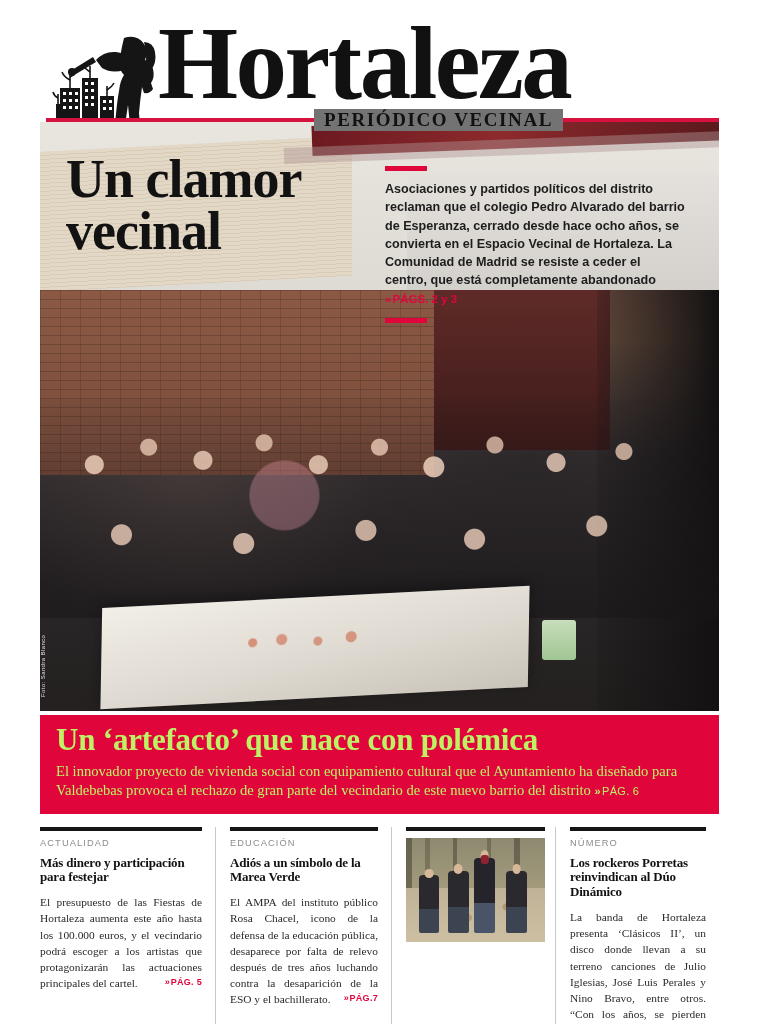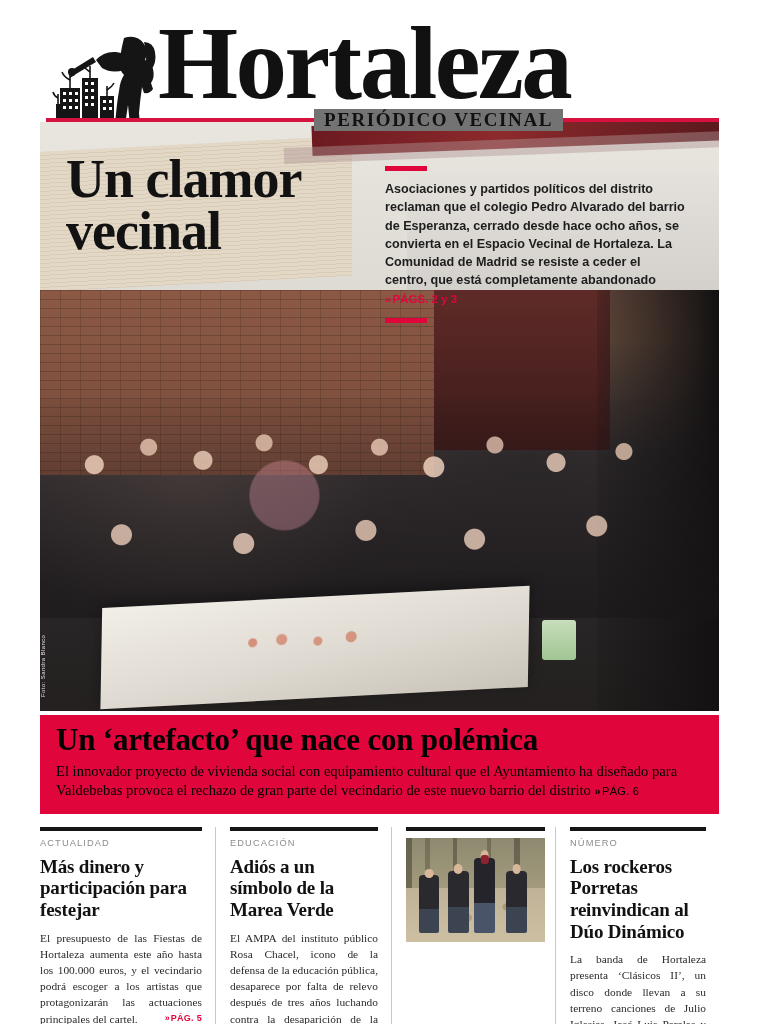--- a/index.html
+++ b/index.html
@@ -281,21 +281,21 @@
     font-weight: 700;
     font-size: 11.5px;
     white-space: nowrap;
   }
   .chev { letter-spacing: -2px; }
 
   
   .red-banner {
     width: 679px;
     background: #e0063c;
-    color: #000000;
+    color: #bef264;
     padding: 9px 16px 13px 16px;
     margin-top: 4px;
   }
   .red-banner h2 {
     font-family: "Liberation Serif", serif;
     font-weight: 700;
     font-size: 31px;
     line-height: 1.05;
     letter-spacing: -0.2px;
   }
@@ -335,21 +335,21 @@
   }
   .kicker {
     font-size: 9.3px;
     letter-spacing: 1.1px;
     color: #8c8c8c;
     margin-bottom: 8px;
   }
   .col-title {
     font-family: "Liberation Serif", serif;
     font-weight: 700;
-    font-size: 19px;
+    font-size: 13px;
     line-height: 1.14;
     color: #121212;
     margin-bottom: 9px;
     letter-spacing: -0.2px;
   }
   .col-body {
     font-family: "Liberation Serif", serif;
     font-size: 11.4px;
     line-height: 1.42;
     color: #2a2a2a;

